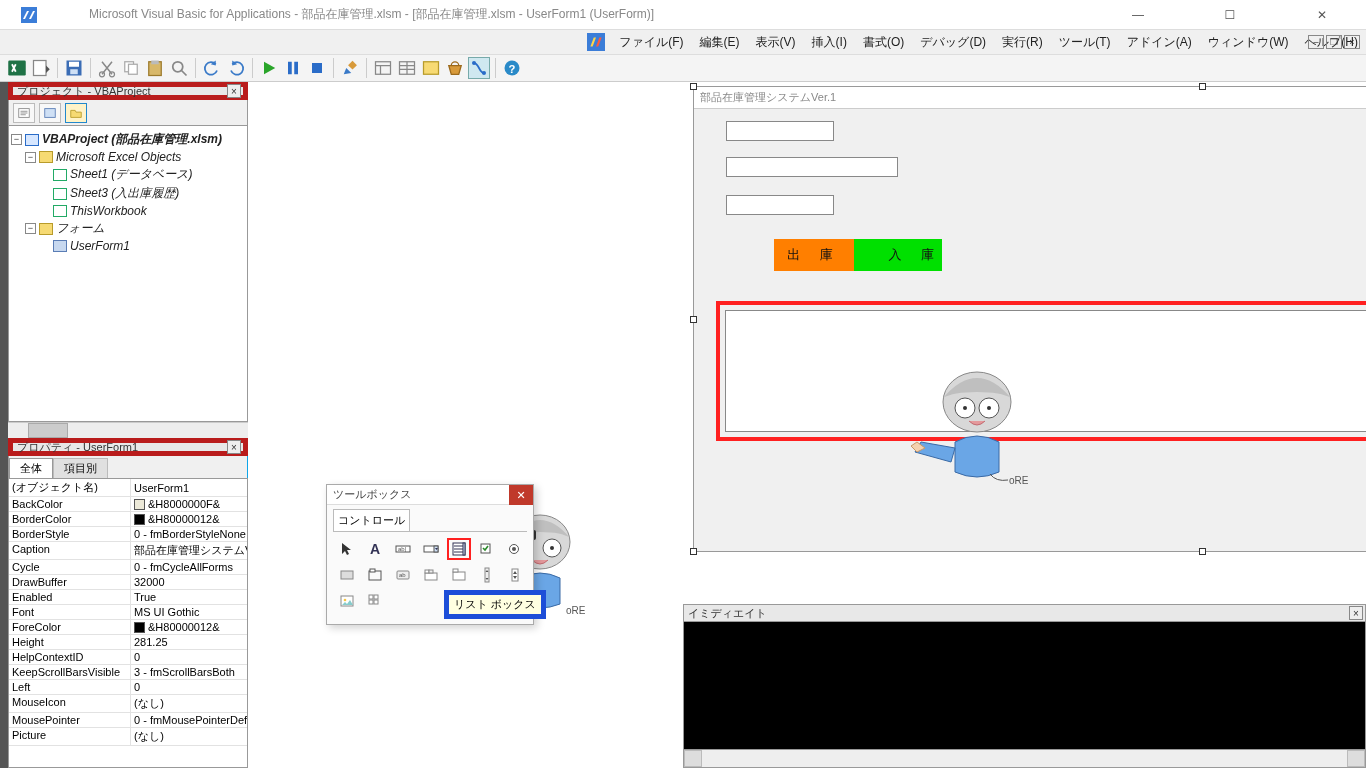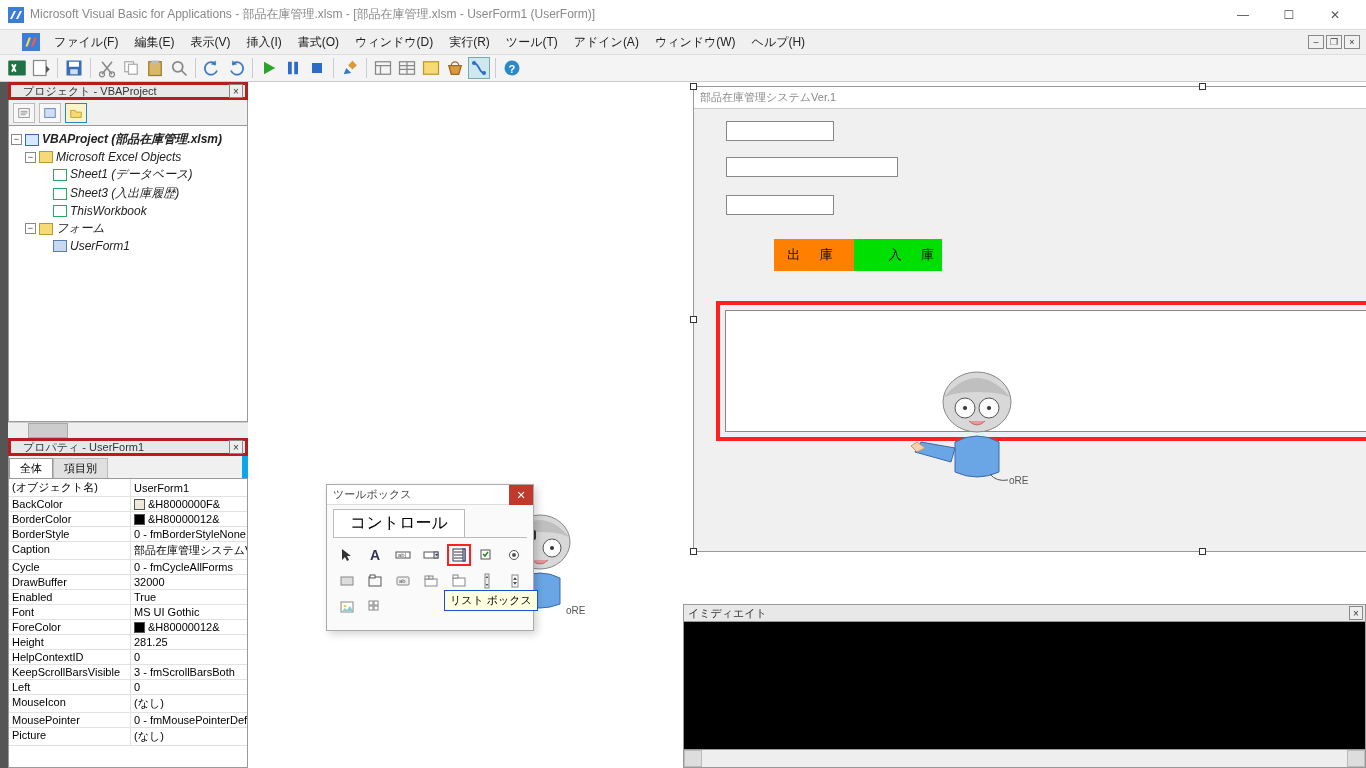--- a/index.html
+++ b/index.html
@@ -1,45 +1,45 @@
 <!DOCTYPE html>
 <html><head>
 <meta charset="utf-8">
 <style>
 * { box-sizing: border-box; margin: 0; padding: 0; font-family: "MS UI Gothic", sans-serif; }
 body { background: #fff; width: 1366px; height: 768px; overflow: hidden; position: relative; font-size: 12px; }
 
 
-.titlebar { height: 30px; background: #fff; border-bottom: 1px solid #ddd; display: flex; align-items: center; padding: 0 8px; color: #888; }
+.titlebar { height: 30px; background: #fff; border-bottom: 1px solid #ddd; display: flex; align-items: center; padding: 0 21px; color: #888; gap: 46px; }
 .titlebar .app-icon { width: 16px; height: 16px; margin-right: 6px; }
 .titlebar .title { flex: 1; font-size: 12px; }
 .titlebar .winbtn { width: 46px; height: 30px; display: flex; align-items: center; justify-content: center; color: #555; }
 
 
-.menubar { height: 24px; background: #f0f0f0; display: flex; align-items: center; padding: 0 16px; position: relative; }
+.menubar { height: 24px; background: #f0f0f0; display: flex; align-items: center; padding: 0 0; position: relative; justify-content: flex-end; }
 .menubar .app-icon2 { width: 18px; height: 18px; margin: 0 6px; }
 .menubar .menu-item { padding: 3px 8px; color: #222; cursor: default; }
 .menubar .mdi-btns { position: absolute; right: 6px; display: flex; gap: 2px; }
 .menubar .mdi-btn { width: 16px; height: 14px; border: 1px solid #888; font-size: 9px; display:flex;align-items:center;justify-content:center;color:#333; }
 
 
 .toolbar { height: 28px; background: #f4f4f4; border-top: 1px solid #ddd; border-bottom: 1px solid #ccc; display: flex; align-items: center; padding: 0 6px; gap: 2px; }
 .tb-btn { width: 22px; height: 22px; display: flex; align-items: center; justify-content: center; border: 1px solid transparent; }
 .tb-btn.pressed { border:1px solid #7aa; background:#cfe8f0; }
 .tb-sep { width: 1px; height: 20px; background: #ccc; margin: 0 3px; }
 
 
 .main { position: absolute; top: 82px; bottom: 0; left: 0; right: 0; display: flex; }
 
 
 .sidebar { width: 240px; display: flex; flex-direction: column; }
 .sidebar-gutter { width: 8px; background:#555; }
 .left-wrap { display:flex; flex:1; }
 
-.panel-header { background: #e8e8e8; border: 3px solid #b91c1c; height: 18px; display: flex; align-items: center; padding: 0 12px; font-size: 11px; position: relative; color:#333; }
+.panel-header { background: #e8e8e8; border: 5px solid #b91c1c; height: 18px; display: flex; align-items: center; padding: 0 4px; font-size: 11px; position: relative; color:#333; }
 .panel-header .close-x { position: absolute; right: 2px; width: 14px; height: 14px; border:1px solid #888; display:flex;align-items:center;justify-content:center;font-size:10px; background:#eee;}
 
 .project-tools { height: 26px; border: 1px solid #999; border-top:none; background: #f0f0f0; display: flex; align-items: center; padding: 0 4px; gap:4px;}
 .pt-btn { width:22px; height:20px; border:1px solid #bbb; background:#f8f8f8; display:flex;align-items:center;justify-content:center;}
 .pt-btn.sel { border:1px solid #28c; background:#fff3c8;}
 
 .tree { flex: 1 1 180px; border: 1px solid #999; border-top:none; background: #fff; overflow:auto; font-size:12px; padding:4px 0; position:relative;}
 .tree-row { white-space: nowrap; padding: 1px 0; display:flex; align-items:center; }
 .tree-indent { display:inline-block; }
 .tree-toggle { width:11px; height:11px; border:1px solid #888; display:inline-flex; align-items:center; justify-content:center; font-size:9px; line-height:9px; margin-right:3px; background:#fff; color:#333;}
@@ -49,21 +49,21 @@
 .form-ic { background:#c7d8ef; border:1px solid #5a7db5;}
 .proj-ic { background:#d7e7ff; border:1px solid #2a6cc8;}
 .tree-label { color:#222;font-style:italic; }
 .tree-label.bold { font-weight:bold; }
 .tree-scroll { height:16px; border-top:1px solid #ccc; background:#eee; display:flex; }
 .tree-scroll .thumb { width:40px; background:#ccc; border:1px solid #aaa; margin-left:20px;}
 
 .prop-panel { display:flex; flex-direction:column; height: 330px; }
 .prop-object { border:1px solid #999; border-top:none; background:#fff; padding:2px; display:flex; }
 .prop-object .combobox { flex:1; border:1px solid #888; background:#fff; padding:1px 2px; display:flex; justify-content:space-between; align-items:center;}
-.prop-tabs { display:flex; background:#f0f0f0; border-left:1px solid #999; border-right:6px solid #0ea5e9;}
+.prop-tabs { display:flex; background:#f0f0f0; border-left:1px solid #999; border-right:1px solid #0ea5e9;}
 .prop-tab { padding:2px 10px; border:1px solid #999; border-bottom:none; background:#fff; font-size:11px; margin-top:2px;}
 .prop-tab.inactive { background:#e0e0e0; border-color:#bbb;}
 .prop-grid { flex:1; border:1px solid #999; border-top:1px solid #999; overflow:auto; background:#fff; font-size:11px;}
 .prop-row { display:flex; border-bottom:1px solid #e2e2e2; }
 .prop-row .pn { width:122px; padding:1px 3px; border-right:1px solid #e2e2e2; white-space:nowrap; overflow:hidden;}
 .prop-row .pv { flex:1; padding:1px 3px; white-space:nowrap; overflow:hidden; display:flex; align-items:center; gap:3px;}
 .color-swatch { width:11px; height:11px; border:1px solid #555; }
 
 
 .right { flex:1; display:flex; flex-direction:column; position:relative; background:#fff;}
@@ -84,26 +84,26 @@
 .immediate-hdr .close-x { position:absolute; right:2px; width:14px; height:14px; border:1px solid #888; background:#eee; display:flex;align-items:center;justify-content:center;font-size:10px;}
 .immediate-body { flex:0 0 128px; background:#000; border:1px solid #999; border-top:none;}
 .hscroll { height:18px; background:#eee; border:1px solid #999; border-top:none; position:relative;}
 .hscroll .ar { position:absolute; width:18px; top:0; bottom:0; background:#ddd; border:1px solid #bbb;}
 .hscroll .ar.l{left:0;} .hscroll .ar.r{right:0;}
 
 
 .toolbox { position:absolute; left:326px; top:484px; width:208px; border:1px solid #aaa; background:#fafafa; box-shadow:3px 3px 8px rgba(0,0,0,.18); z-index:50;}
 .toolbox-title { height:20px; display:flex; align-items:center; padding:0 6px; font-size:11px; position:relative; color:#444; background:#fff; border-bottom:1px solid #ddd;}
 .toolbox-title .tb-close { position:absolute; right:0; top:0; width:24px; height:20px; background:#c0392b; color:#fff; display:flex; align-items:center; justify-content:center; font-size:11px;}
-.toolbox-tab { margin:4px 6px 0 6px; padding:3px 16px; border:1px solid #bbb; border-bottom:none; display:inline-block; font-size:16px; background:#fff;}
+.toolbox-tab { margin:4px 6px 0 6px; padding:3px 4px; border:1px solid #bbb; border-bottom:none; display:inline-block; font-size:11px; background:#fff;}
 .toolbox-grid { border-top:1px solid #bbb; margin:0 6px 6px 6px; padding:6px 2px; display:grid; grid-template-columns: repeat(7, 24px); gap:4px;}
 .tbx-item { width:24px; height:22px; display:flex; align-items:center; justify-content:center; font-size:12px; color:#335; border:1px solid transparent; position:relative;}
 .tbx-item.hl { border:2px solid #ff2020; }
 .tbx-item svg { width:16px; height:16px; }
-.tooltip { position:absolute; left:444px; top:590px; background:#ffffe1; border:1px solid #1d4ed8; padding:2px 5px; font-size:11px; z-index:60; white-space:nowrap;}
+.tooltip { position:absolute; left:444px; top:590px; background:#ffffe1; border:5px solid #1d4ed8; padding:2px 5px; font-size:11px; z-index:60; white-space:nowrap;}
 
 
 .chara { position:absolute; pointer-events:none; }
 .chara svg { display:block; }
 </style>
 </head>
 <body>
 
 <div class="titlebar">
   <svg class="app-icon" viewBox="0 0 16 16">
@@ -120,21 +120,21 @@
   <svg class="app-icon2" viewBox="0 0 16 16">
       <rect width="16" height="16" fill="#3b7dd8"></rect>
       <path d="M3 12 L6 4 L8 4 L5 12 Z" fill="#ffd54a"></path>
       <path d="M8 12 L11 4 L13 4 L10 12 Z" fill="#ff5a3c"></path>
     </svg>
   <span class="menu-item">ファイル(F)</span>
   <span class="menu-item">編集(E)</span>
   <span class="menu-item">表示(V)</span>
   <span class="menu-item">挿入(I)</span>
   <span class="menu-item">書式(O)</span>
-  <span class="menu-item">ウィンドウ(D)</span>
+  <span class="menu-item">デバッグ(D)</span>
   <span class="menu-item">実行(R)</span>
   <span class="menu-item">ツール(T)</span>
   <span class="menu-item">アドイン(A)</span>
   <span class="menu-item">ウィンドウ(W)</span>
   <span class="menu-item">ヘルプ(H)</span>
   <div class="mdi-btns">
     <div class="mdi-btn">–</div>
     <div class="mdi-btn">❐</div>
     <div class="mdi-btn">×</div>
   </div>

